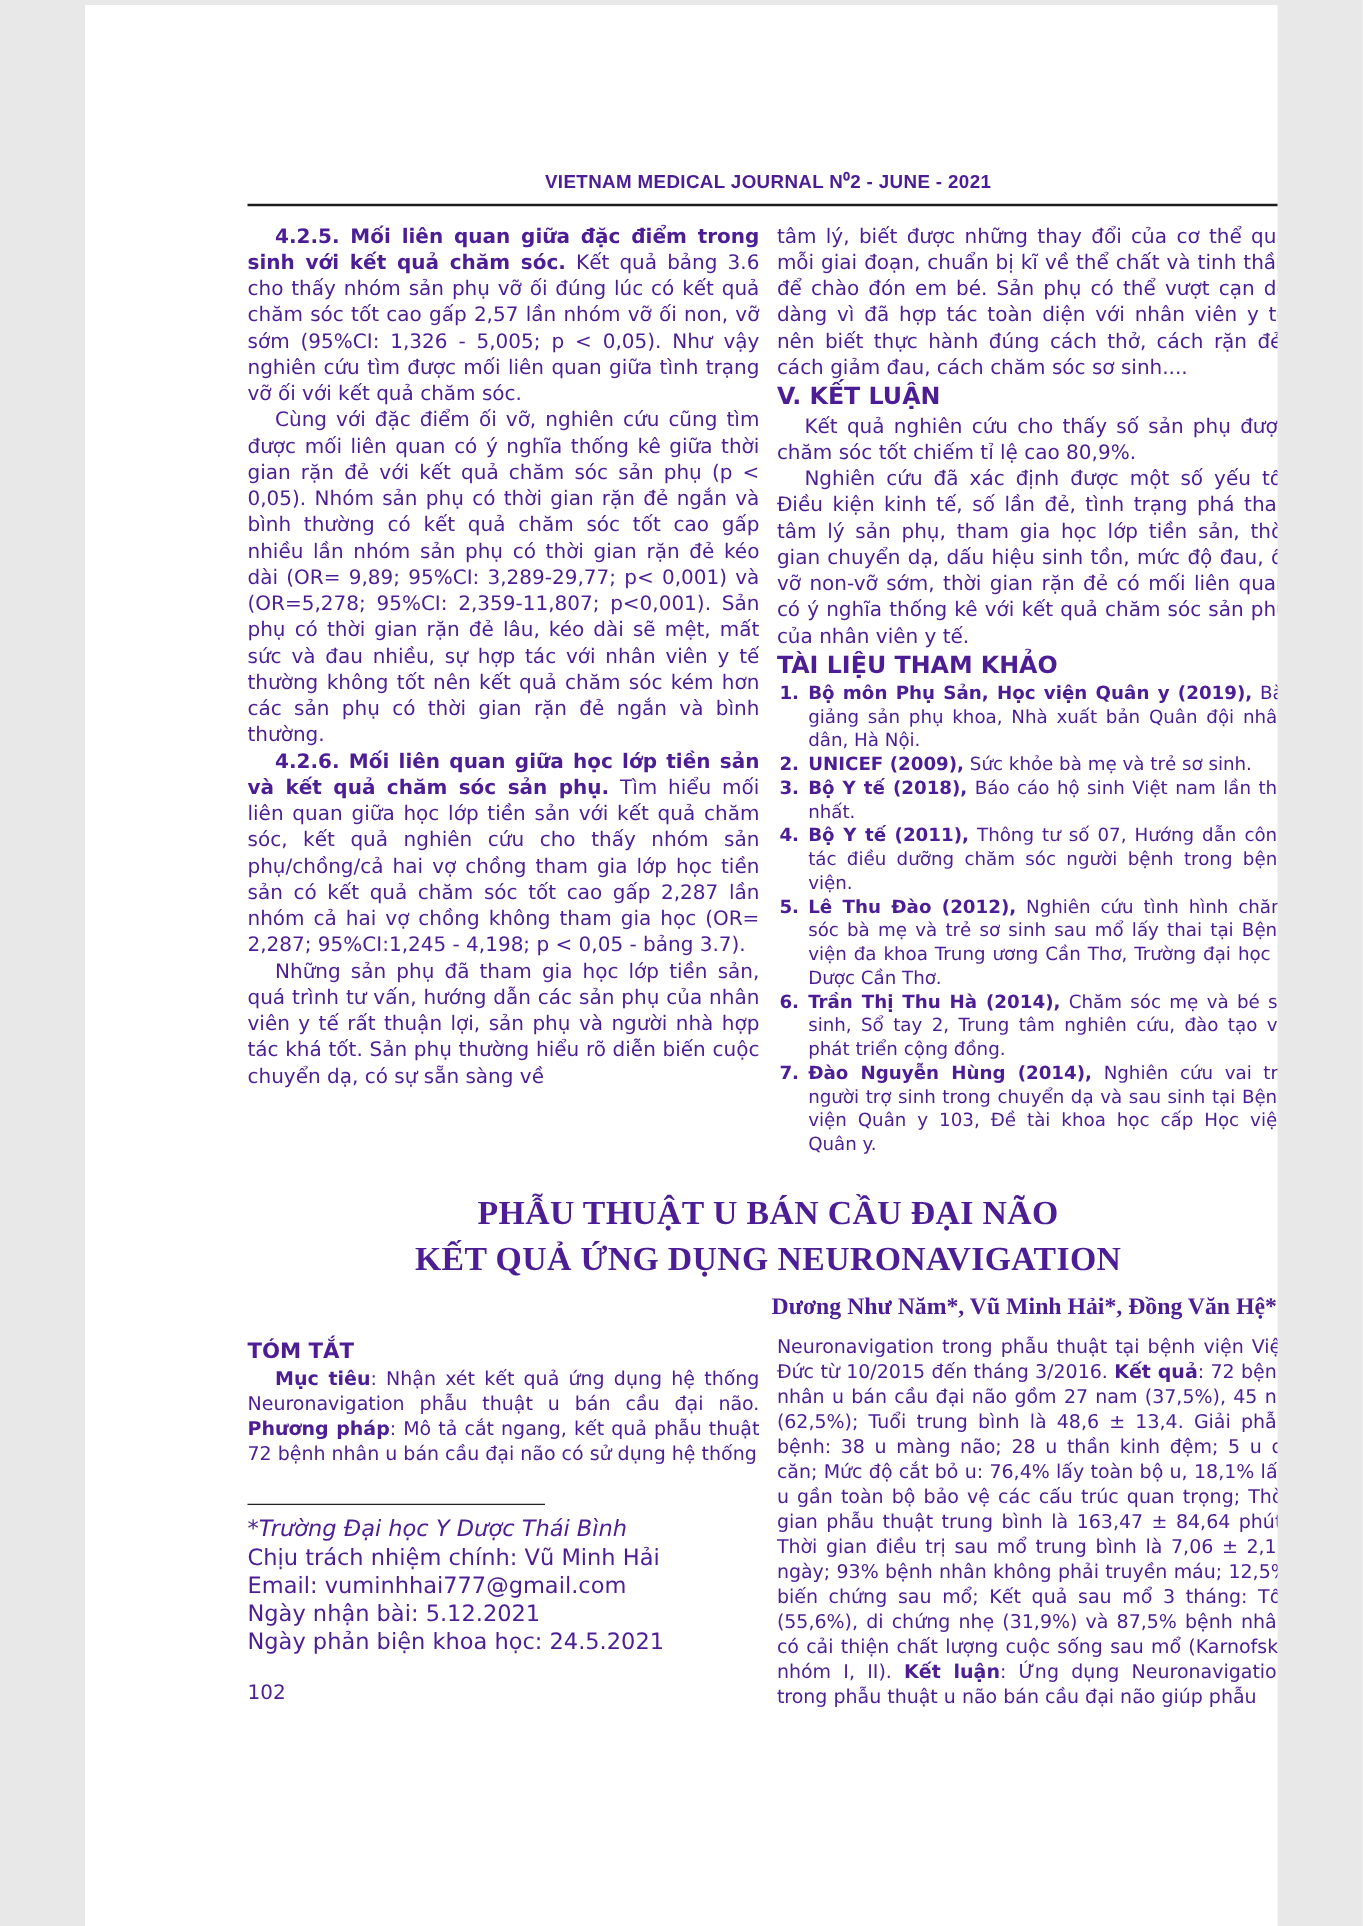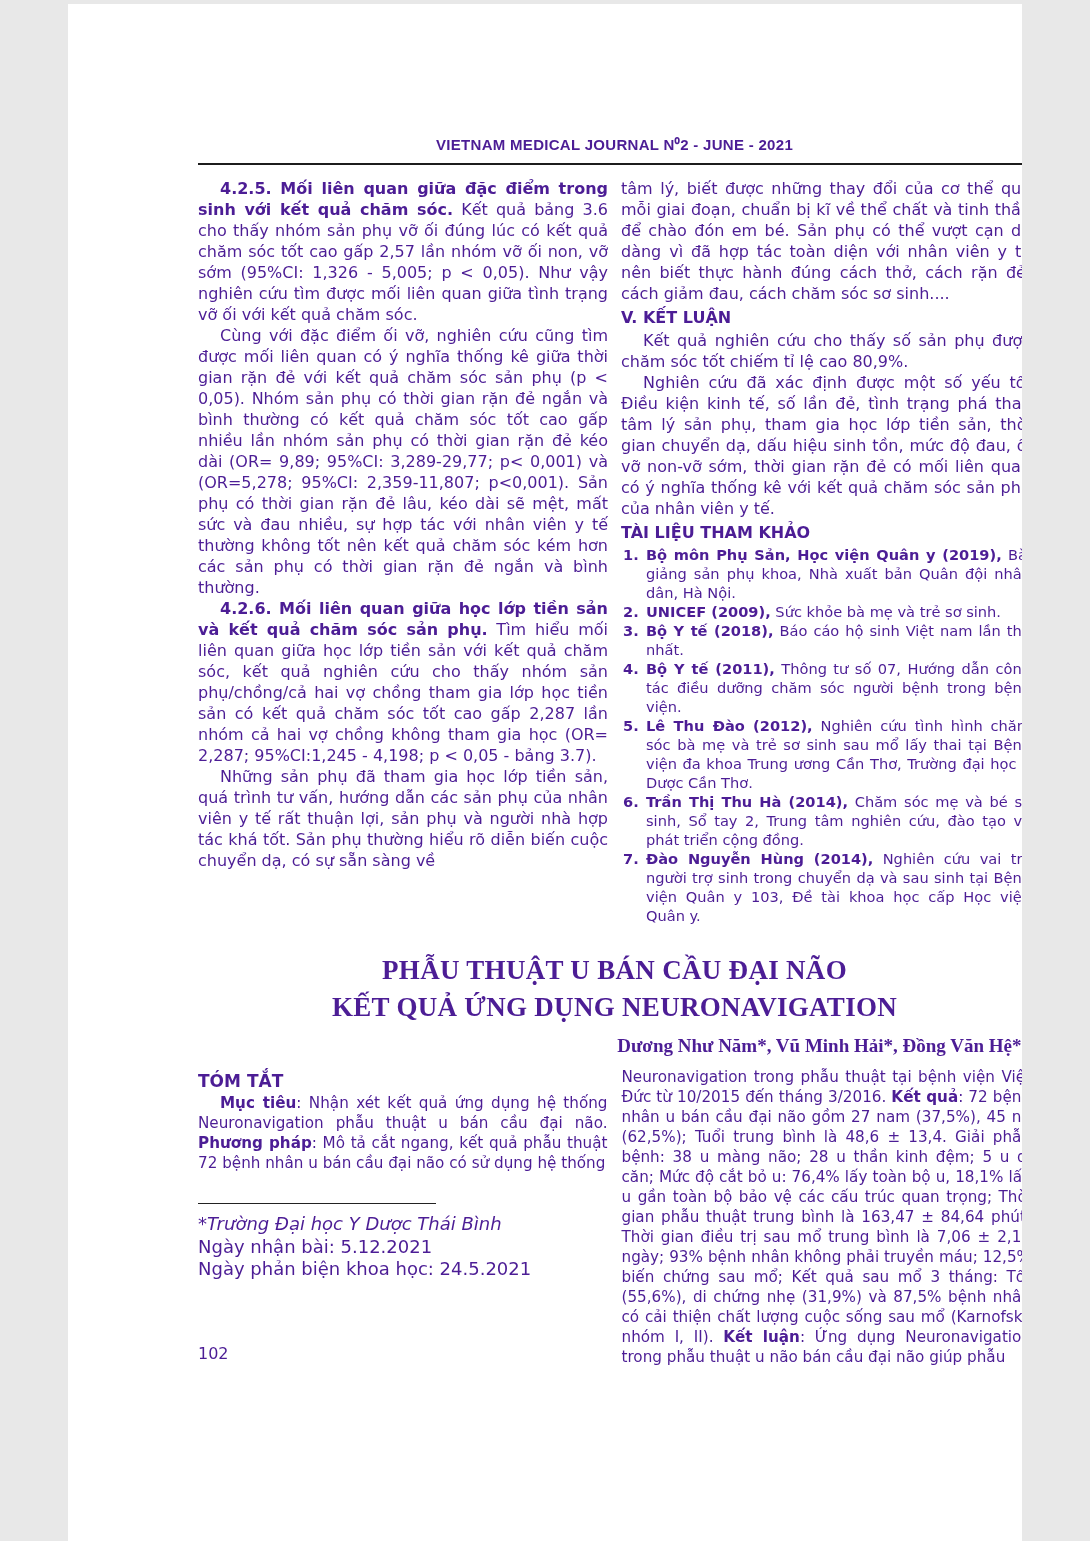--- a/index.html
+++ b/index.html
@@ -17,26 +17,26 @@
   }
   .journal-header{
     text-align:center;
     font-family:"Liberation Sans",sans-serif;
     font-weight:bold;
     font-size:15px;
     letter-spacing:.3px;
     padding-bottom:9px;
     border-bottom:2px solid #1c1c1c;
   }
-  .cols{display:flex;gap:4px;margin-top:13px;justify-content:space-between;}
+  .cols{display:flex;gap:14px;margin-top:13px;}
   .col{width:410px;text-align:justify;font-size:16px;line-height:21px;}
   .col p{margin:0;text-indent:22px;}
   .col p.cont{text-indent:0;}
   .sec-heading{
-    font-size:16px;font-weight:bold;text-align:left;text-indent:0;
+    font-size:19px;font-weight:bold;text-align:left;text-indent:0;
     margin:3px 0 2px 0;
   }
   .inline-bold{font-weight:bold;}
   .refs{margin:0;padding:0;font-size:14.6px;line-height:19px;}
   .ref{position:relative;padding-left:25px;text-indent:0;margin:0;}
   .ref .ref-num{position:absolute;left:2px;top:0;font-weight:bold;}
   .article-title{
     margin-top:27px;
     text-align:center;
     font-family:"Liberation Serif","DejaVu Serif",serif;
@@ -116,20 +116,22 @@
     <div class="authors">Dương Như Năm*, Vũ Minh Hải*, Đồng Văn Hệ**</div>
 
     <div class="cols2">
       <div class="col2">
         <div class="abstract-heading">TÓM TẮT</div>
         <p><span class="inline-bold">Mục tiêu</span><span>: Nhận xét kết quả ứng dụng hệ thống Neuronavigation phẫu thuật u bán cầu đại não. </span><span class="inline-bold">Phương pháp</span><span>: Mô tả cắt ngang, kết quả phẫu thuật 72 bệnh nhân u bán cầu đại não có sử dụng hệ thống</span></p>
 
         <div class="footnote">
           <hr class="footnote-rule">
           <div class="fn-line fn-italic">*Trường Đại học Y Dược Thái Bình</div>
+          <div class="fn-line">Chịu trách nhiệm chính: Vũ Minh Hải</div>
+          <div class="fn-line">Email: vuminhhai777@gmail.com</div>
           <div class="fn-line">Ngày nhận bài: 5.12.2021</div>
           <div class="fn-line">Ngày phản biện khoa học: 24.5.2021</div>
         </div>
       </div>
 
       <div class="col2">
         <p style="text-indent:0"><span>Neuronavigation trong phẫu thuật tại bệnh viện Việt Đức từ 10/2015 đến tháng 3/2016. </span><span class="inline-bold">Kết quả</span><span>: 72 bệnh nhân u bán cầu đại não gồm 27 nam (37,5%), 45 nữ (62,5%); Tuổi trung bình là 48,6 ± 13,4. Giải phẫu bệnh: 38 u màng não; 28 u thần kinh đệm; 5 u di căn; Mức độ cắt bỏ u: 76,4% lấy toàn bộ u, 18,1% lấy u gần toàn bộ bảo vệ các cấu trúc quan trọng; Thời gian phẫu thuật trung bình là 163,47 ± 84,64 phút; Thời gian điều trị sau mổ trung bình là 7,06 ± 2,19 ngày; 93% bệnh nhân không phải truyền máu; 12,5% biến chứng sau mổ; Kết quả sau mổ 3 tháng: Tốt (55,6%), di chứng nhẹ (31,9%) và 87,5% bệnh nhân có cải thiện chất lượng cuộc sống sau mổ (Karnofsky nhóm I, II). </span><span class="inline-bold">Kết luận</span><span>: Ứng dụng Neuronavigation trong phẫu thuật u não bán cầu đại não giúp phẫu</span></p>
       </div>
     </div>
 

